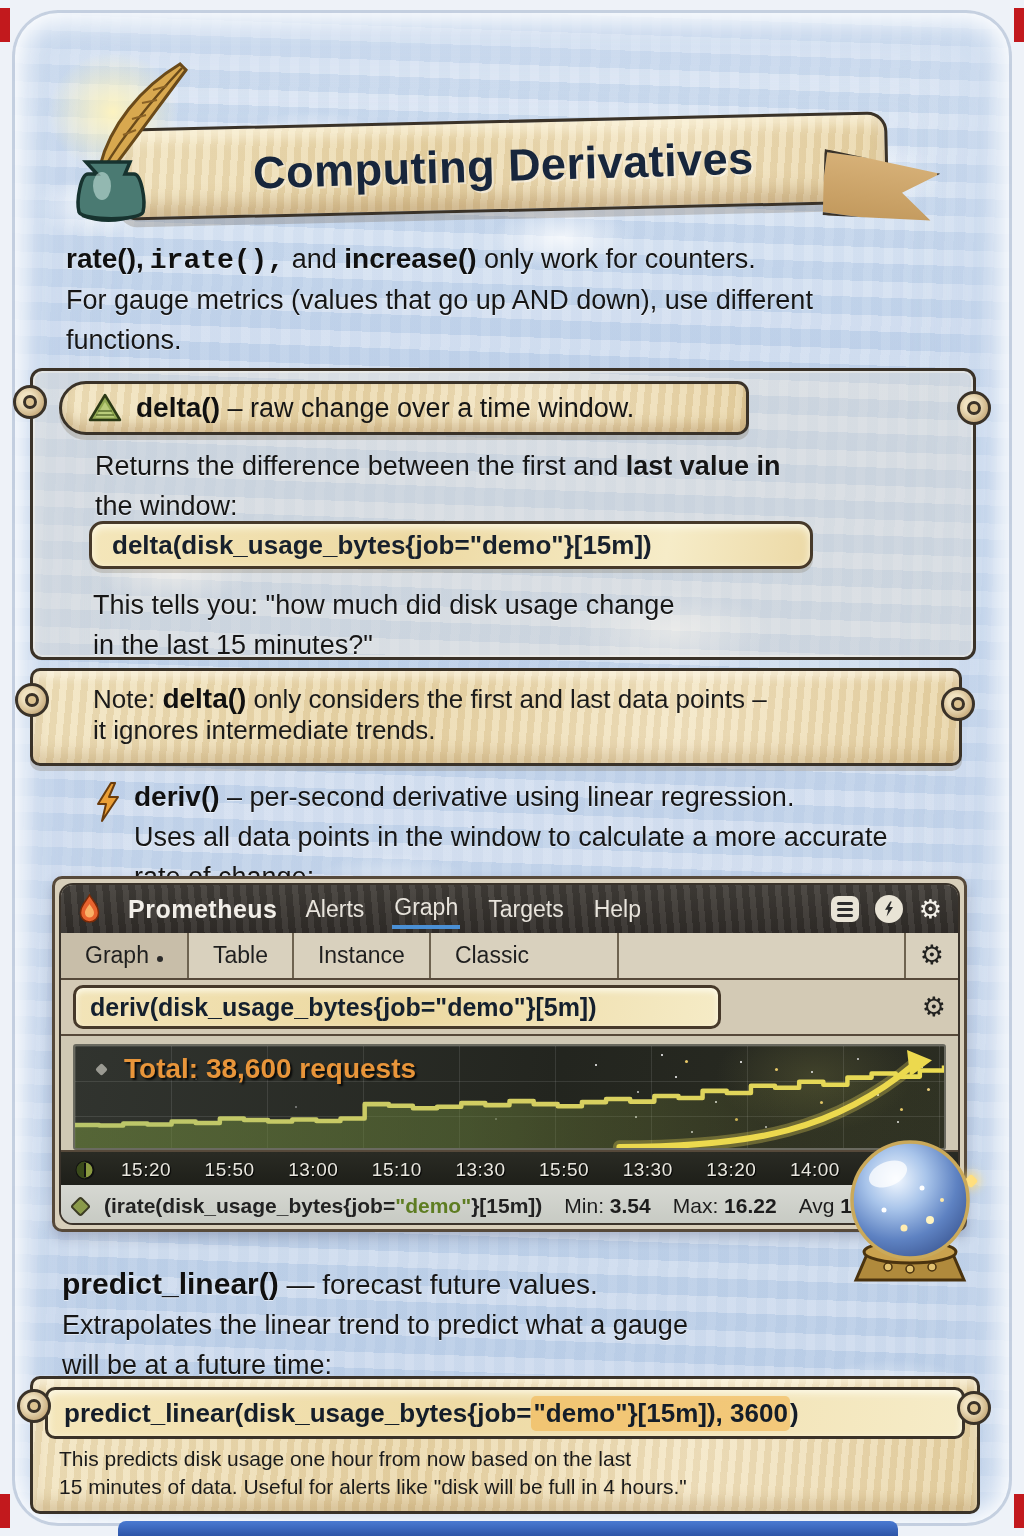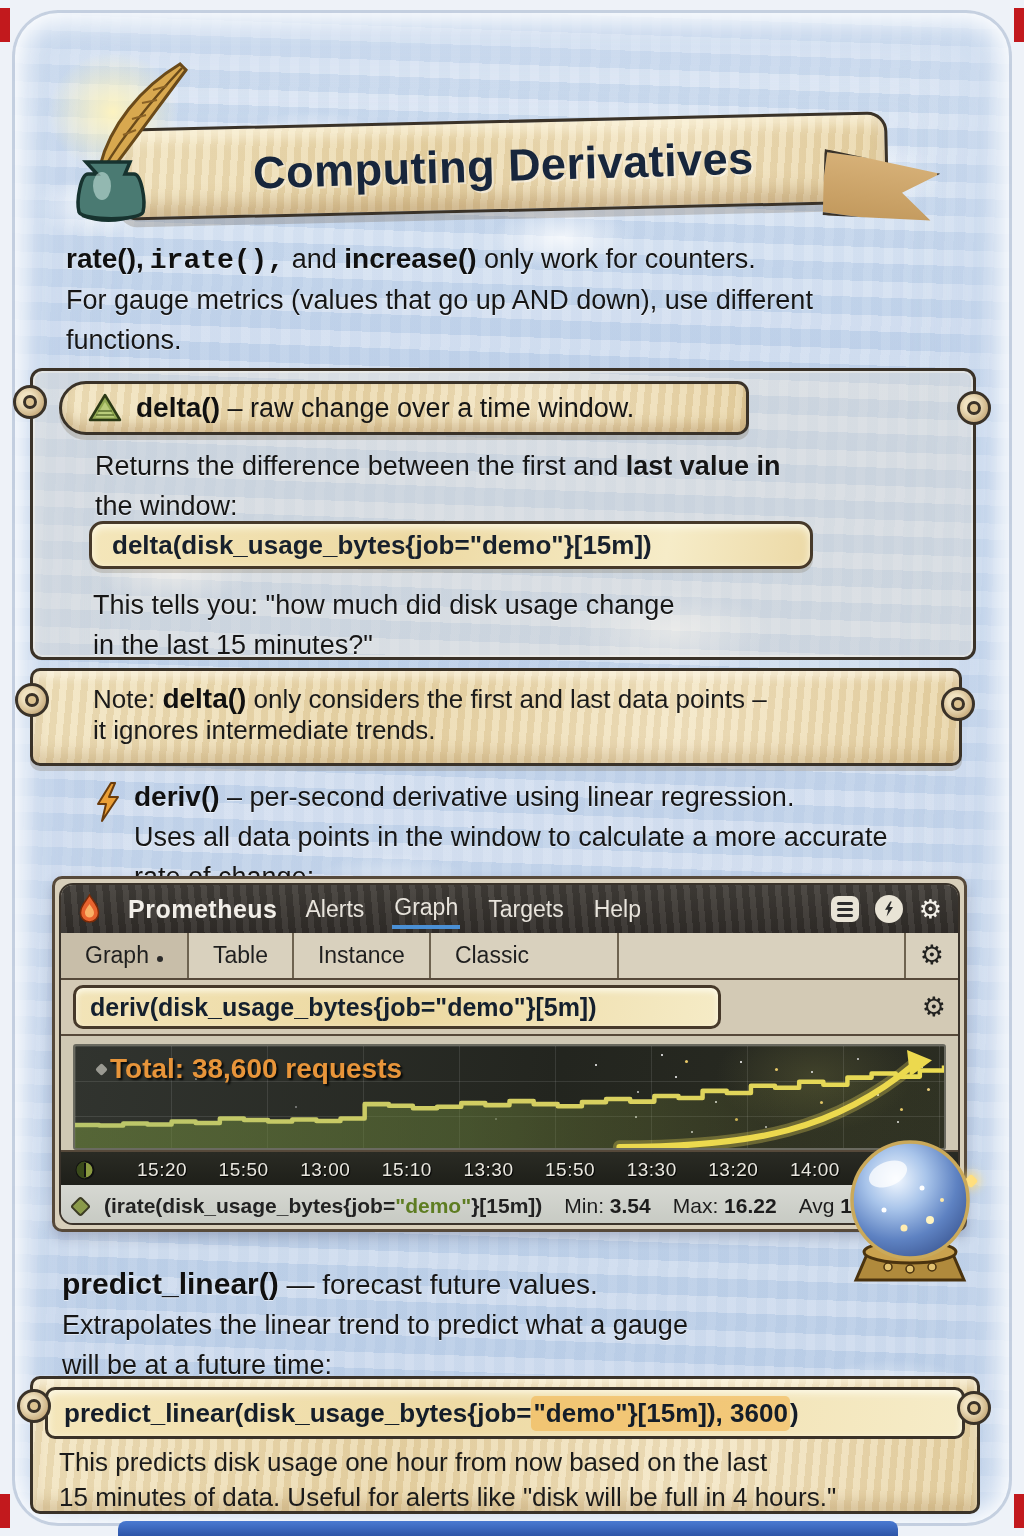--- a/index.html
+++ b/index.html
@@ -129,36 +129,36 @@
   .chart-wrap{ flex:1; background:#cfc8b4; padding:8px 12px 0 12px; position:relative; }
   .chart-canvas{ position:relative; width:100%; height:106px; border:2px solid #6a6a60;
                  border-radius:3px; overflow:hidden;
                  background-image:
                    linear-gradient(rgba(255,255,255,.10) 1px, transparent 1px),
                    linear-gradient(90deg, rgba(255,255,255,.10) 1px, transparent 1px),
                    radial-gradient(140px 80px at 85% 30%, rgba(110,110,60,.35), transparent 70%),
                    linear-gradient(100deg,#31342f,#23251f 55%, #2b2d22);
                  background-size:96px 35px, 96px 35px, auto, auto; }
   .chart-title{ position:absolute; left:22px; top:7px; font-size:28px; font-weight:bold;
-                color:#e8953a; text-shadow:2px 2px 2px rgba(0,0,0,.8); display:flex; align-items:center; gap:4px;}
+                color:#e8953a; text-shadow:2px 2px 2px rgba(0,0,0,.8); display:flex; align-items:center; gap:18px;}
   .title-dot{ width:9px; height:9px; background:#9a9a92; border-radius:2px; transform:rotate(45deg); }
   .stars{ position:absolute; left:0; top:0; width:2px; height:2px; border-radius:50%; background:transparent;
           box-shadow:520px 18px #fff, 560px 70px #ddd, 600px 30px #fff, 640px 55px #eee,
                      665px 15px #fff, 690px 80px #ccc, 712px 40px #fff, 736px 25px #eee,
                      762px 65px #fff, 782px 12px #ddd, 802px 48px #fff, 822px 75px #eee,
                      846px 20px #fff, 562px 45px #ccc, 616px 85px #ddd, 586px 8px #fff,
                      120px 32px #999, 220px 60px #888, 320px 22px #999, 420px 72px #888; }
   .stars2{ position:absolute; left:0; top:0; width:3px; height:3px; border-radius:50%; background:transparent;
            box-shadow:700px 22px #e8c868, 745px 55px #e8c868, 790px 30px #f0d080,
                       825px 62px #e8c868, 852px 42px #f0d080, 660px 72px #d8b858, 610px 14px #e8c868; }
   .chart-svg{ position:absolute; inset:0; width:100%; height:100%; }
 
   .ui-axis{ height:35px; flex:0 0 35px; display:flex; align-items:center;
             background:linear-gradient(#2a2b24,#1e1f19); color:#e9e7df;
-            padding:3px 118px 0 14px; gap:16px; border-top:2px solid #56493a; }
+            padding:3px 118px 0 14px; gap:0; border-top:2px solid #56493a; }
   .ui-axis .ticks{ flex:1; display:flex; justify-content:space-between; font-size:19px;
                    letter-spacing:.5px; margin-left:26px; text-shadow:1px 1px 1px #000; }
   .ui-legend{ height:42px; flex:0 0 42px; display:flex; align-items:center; gap:8px;
               background:linear-gradient(#d6d8d2,#c6c9c2); padding:0 12px; font-size:21px; color:#1d1d1d; }
   .diamond{ width:15px; height:15px; background:#8a9a4a; border:2px solid #3c3c24;
             border-radius:3px; transform:rotate(45deg); margin-right:8px; }
   .legend-expr{ font-weight:bold; font-size:21px; color:#222; }
   .legend-demo{ color:#5e7d22; font-weight:bold; }
   .stat{ margin-left:14px; white-space:nowrap; }
   .stat b{ font-size:21px; }
@@ -168,21 +168,21 @@
 
   .predict-scroll{ position:absolute; left:30px; top:1376px; width:950px; height:138px;
                    border:3px solid #3a3228; border-radius:10px;
                    box-shadow:inset 0 6px 10px rgba(255,250,235,.65), inset 0 -10px 14px rgba(150,110,60,.25); }
   .predict-code{ position:absolute; left:12px; top:8px; right:12px; height:52px;
                  border:3px solid #3a3228; border-radius:10px; display:flex; align-items:center;
                  padding:0 16px; font-size:26px; color:#141d29;
                  background:linear-gradient(100deg,#f4e6ba,#eedaa4 45%, #f6ecc8);
                  box-shadow:inset 0 3px 8px rgba(255,255,245,.8); }
   .hl{ background:rgba(242,176,70,.55); border-radius:5px; padding:2px 2px; }
-  .predict-explain{ position:absolute; left:26px; top:66px; right:16px; font-size:26px; line-height:1.35; }
+  .predict-explain{ position:absolute; left:26px; top:66px; right:16px; font-size:21px; line-height:1.35; }
 
   .sparkle{ position:absolute; width:10px; height:10px; background:#ffdf7e; border-radius:2px;
             transform:rotate(45deg); box-shadow:0 0 10px 3px rgba(255,223,126,.8); }
 </style>
 </head>
 <body>
 
 <div class="stage">
   <div class="poster-bg"></div>
 

